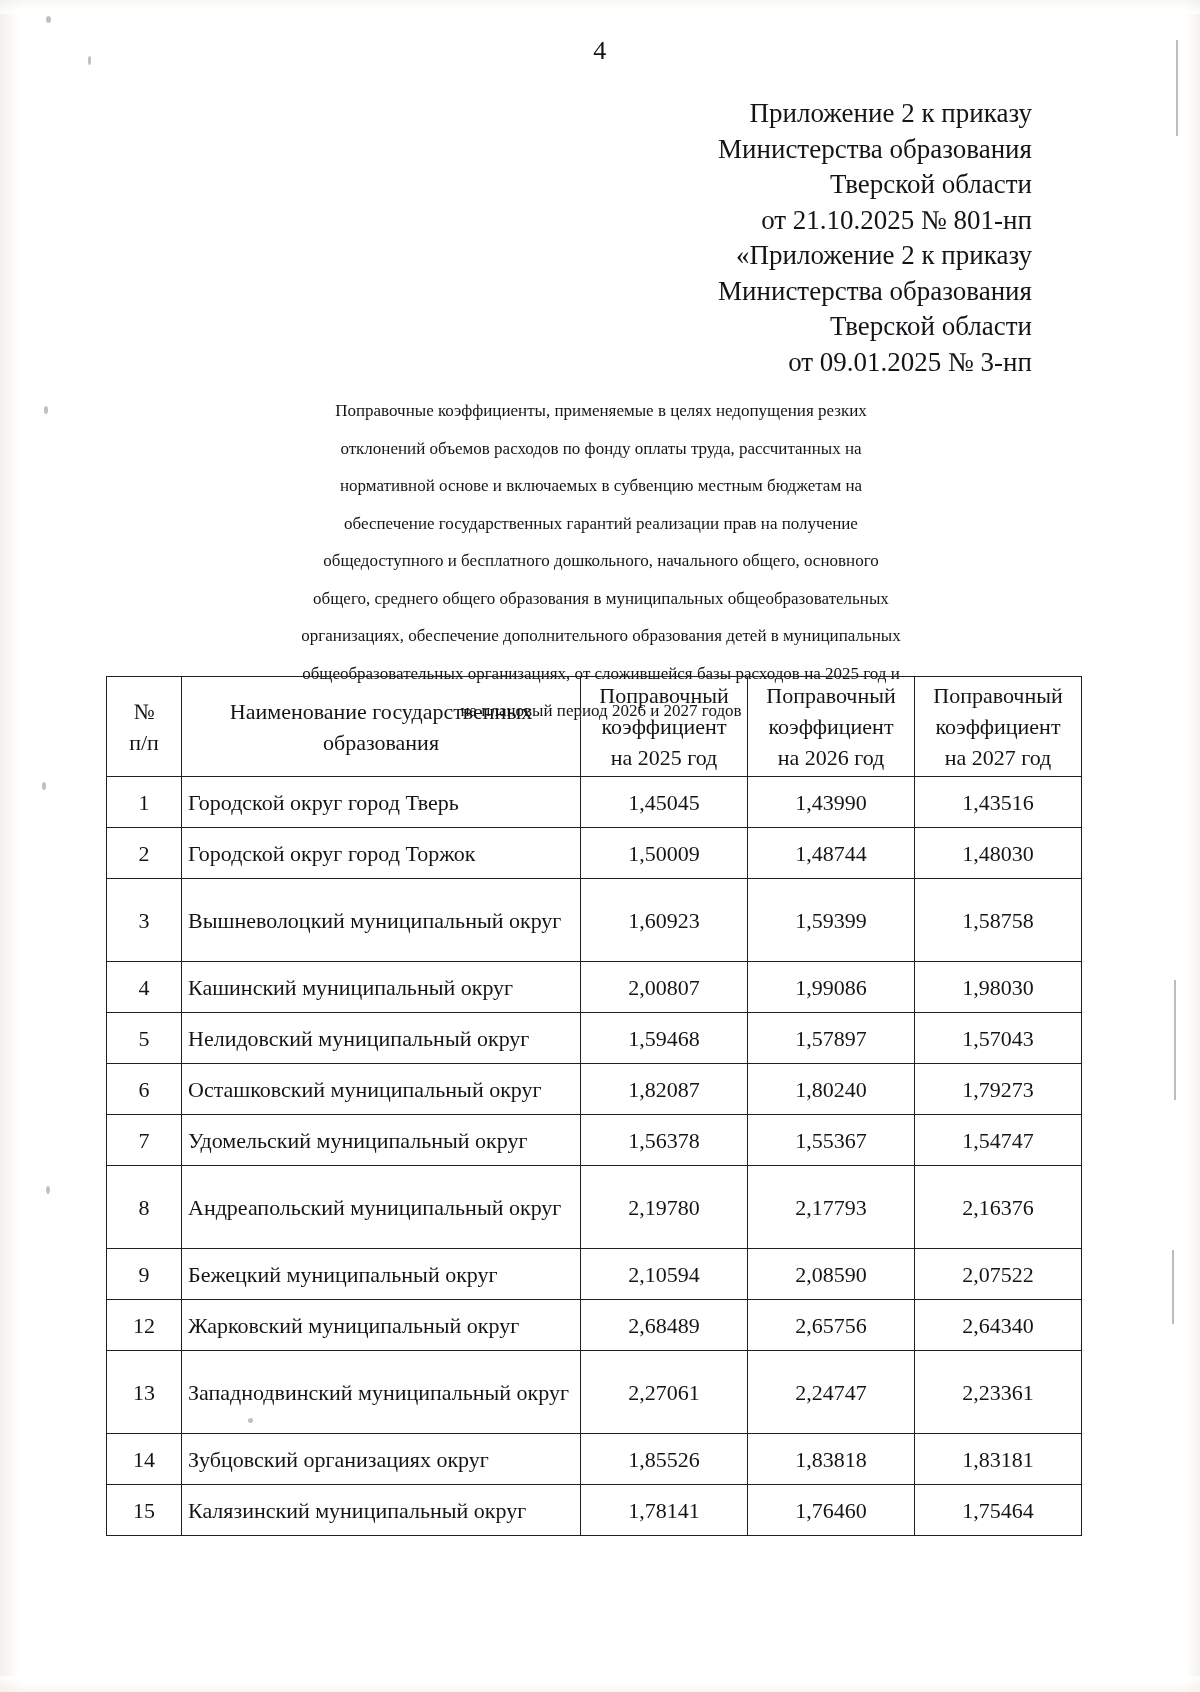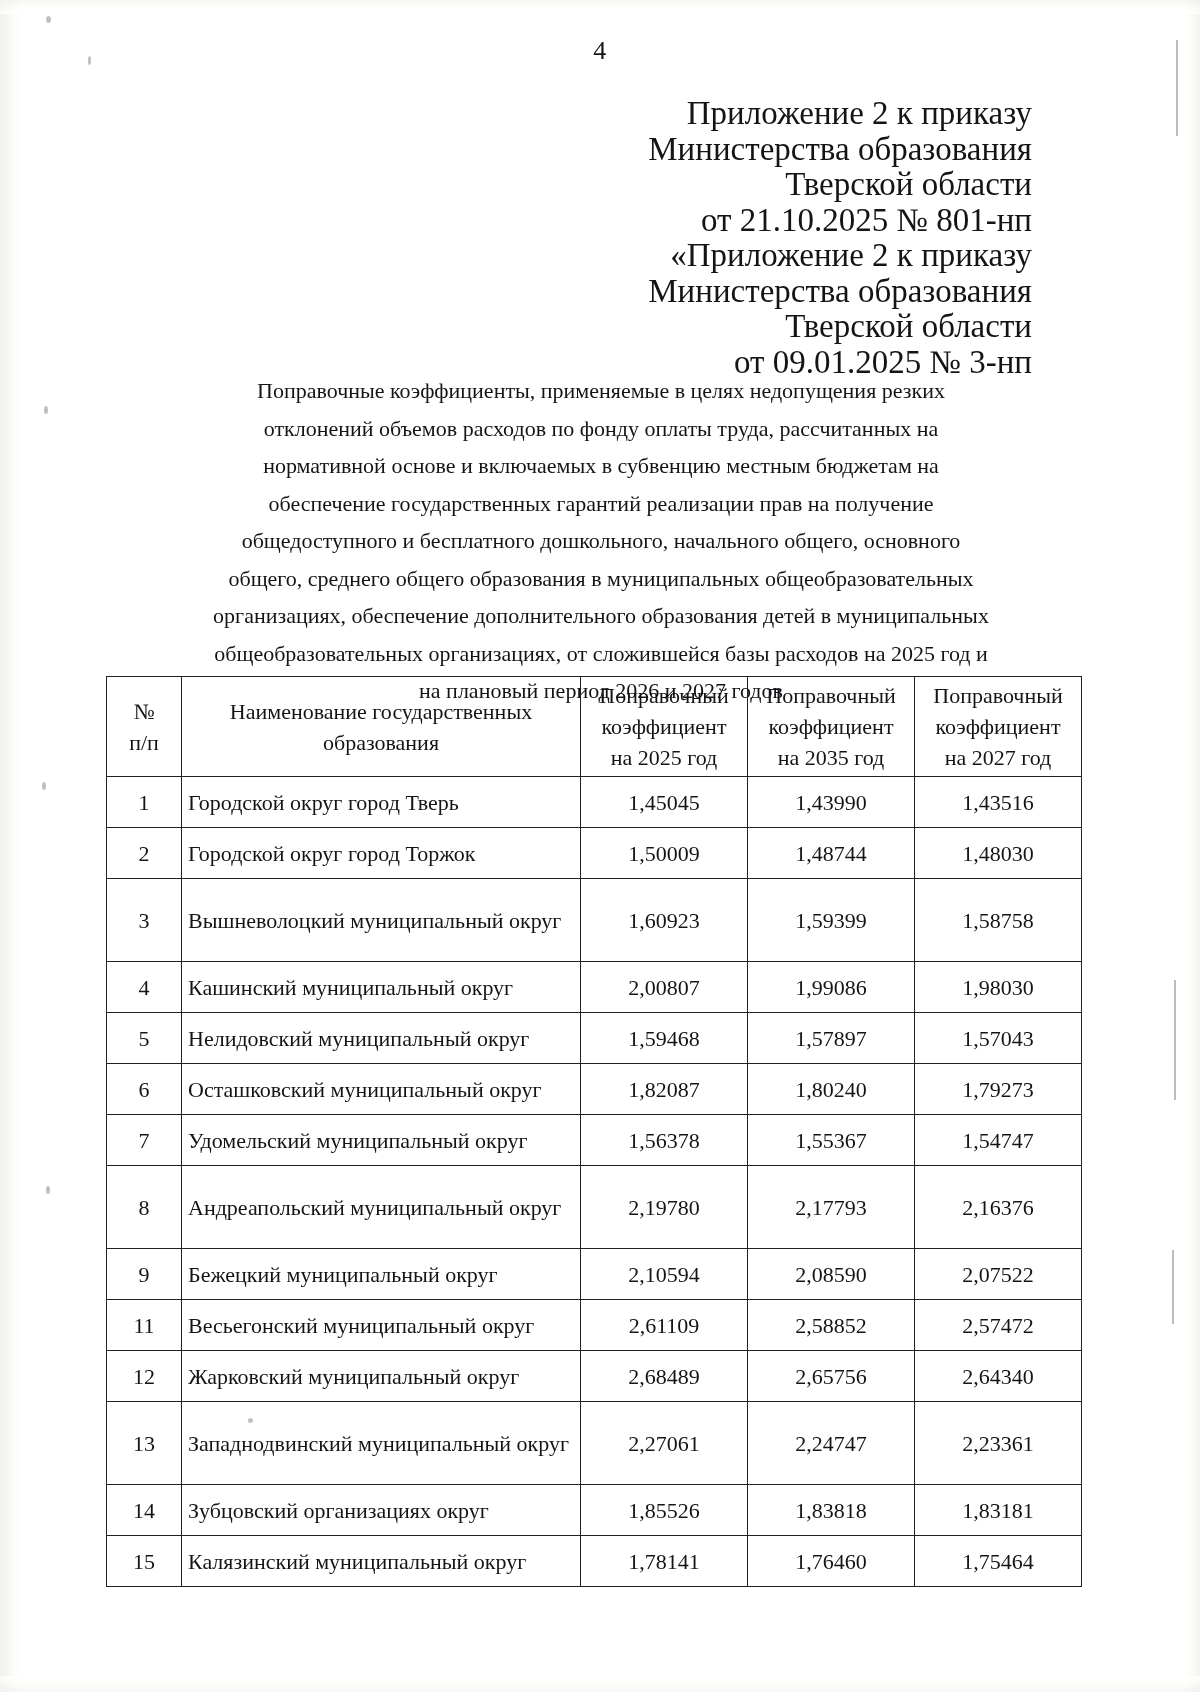--- a/index.html
+++ b/index.html
@@ -71,33 +71,33 @@
     font-size: 26px;
     letter-spacing: .5px;
   }
 
   .doc-header {
     position: absolute;
     top: 96px;
     right: 168px;
     width: 430px;
     text-align: right;
-    font-size: 33px;
+    font-size: 27px;
     line-height: 35.5px;
     white-space: nowrap;
   }
   .doc-header div { white-space: nowrap; }
 
   .intro {
     position: absolute;
-    top: 372px;
+    top: 392px;
     left: 106px;
     width: 990px;
     text-align: center;
-    font-size: 22px;
+    font-size: 17px;
     line-height: 37.5px;
   }
   .intro div { white-space: nowrap; }
 
   table.coef {
     position: absolute;
     top: 676px;
     left: 106px;
     width: 910px;
     border-collapse: collapse;
@@ -196,21 +196,21 @@
           <span class="hdr-line">образования</span>
         </th>
         <th class="c-val">
           <span class="hdr-line">Поправочный</span>
           <span class="hdr-line">коэффициент</span>
           <span class="hdr-line">на 2025 год</span>
         </th>
         <th class="c-val">
           <span class="hdr-line">Поправочный</span>
           <span class="hdr-line">коэффициент</span>
-          <span class="hdr-line">на 2035 год</span>
+          <span class="hdr-line">на 2026 год</span>
         </th>
         <th class="c-val">
           <span class="hdr-line">Поправочный</span>
           <span class="hdr-line">коэффициент</span>
           <span class="hdr-line">на 2027 год</span>
         </th>
       </tr>
     </thead>
     <tbody id="table-body">
         <tr class="short">
@@ -270,27 +270,20 @@
           <td class="c-val">2,16376</td>
         </tr>
         <tr class="short">
           <td class="c-num">9</td>
           <td class="c-name">Бежецкий муниципальный  округ</td>
           <td class="c-val">2,10594</td>
           <td class="c-val">2,08590</td>
           <td class="c-val">2,07522</td>
         </tr>
         <tr class="short">
-          <td class="c-num">11</td>
-          <td class="c-name">Весьегонский  муниципальный  округ</td>
-          <td class="c-val">2,61109</td>
-          <td class="c-val">2,58852</td>
-          <td class="c-val">2,57472</td>
-        </tr>
-        <tr class="short">
           <td class="c-num">12</td>
           <td class="c-name">Жарковский муниципальный  округ</td>
           <td class="c-val">2,68489</td>
           <td class="c-val">2,65756</td>
           <td class="c-val">2,64340</td>
         </tr>
         <tr class="tall">
           <td class="c-num">13</td>
           <td class="c-name">Западнодвинский муниципальный округ</td>
           <td class="c-val">2,27061</td>

